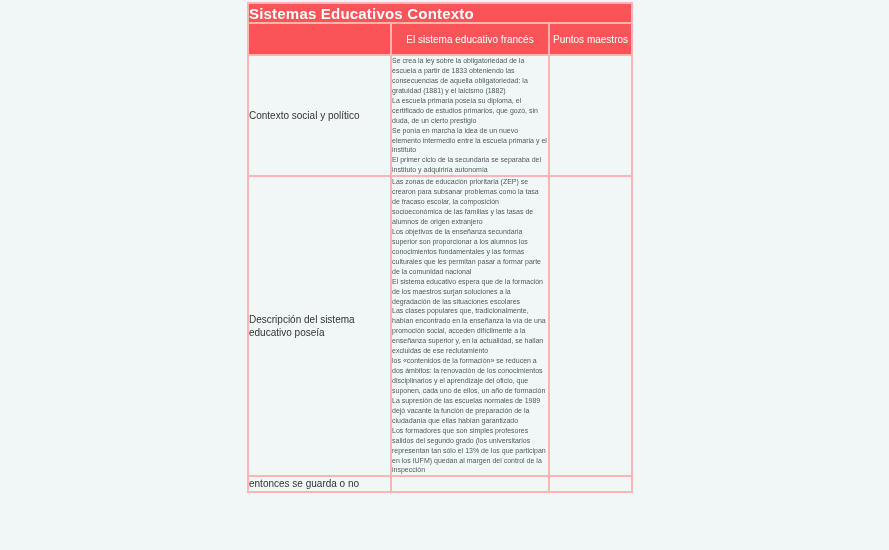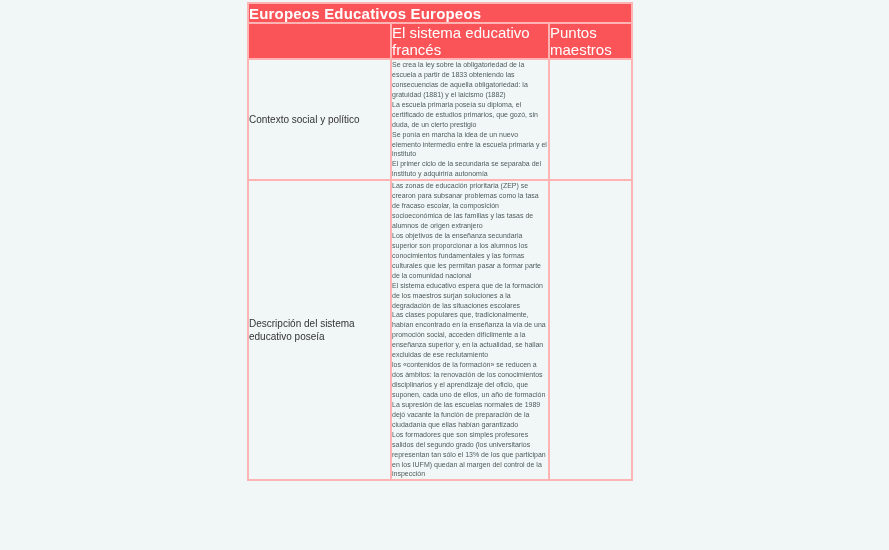--- a/index.html
+++ b/index.html
@@ -50,23 +50,23 @@
     text-align: left;
     padding: 11px 0 11px 14px;
     letter-spacing: 0.2px;
     height: 18px;
   }
 
   
   .col-head {
     background: #fb5458;
     color: #ffffff;
-    font-size: 15px;
+    font-size: 10px;
     font-weight: normal;
-    text-align: left;
+    text-align: center;
     height: 30px;
     padding: 0 4px;
   }
   .col-head.blank {
     background: #fb5458;
   }
 
   
   .row-label {
     font-size: 10px;
@@ -106,21 +106,21 @@
 <div class="page">
   <div class="table-wrap">
     <table class="edu-table">
       <colgroup>
         <col class="c1">
         <col class="c2">
         <col class="c3">
       </colgroup>
       <tbody>
         <tr>
-          <td class="title-cell" colspan="3">Europeos Educativos Europeos</td>
+          <td class="title-cell" colspan="3">Sistemas Educativos Contexto</td>
         </tr>
         <tr>
           <th class="col-head blank"></th>
           <th class="col-head">El sistema educativo francés</th>
           <th class="col-head">Puntos maestros</th>
         </tr>
 
         <tr>
           <td class="row-label">Contexto social y político</td>
           <td class="content-cell">
@@ -139,16 +139,21 @@
               <p>Los objetivos de la enseñanza secundaria superior son proporcionar a los alumnos los conocimientos fundamentales y las formas culturales que les permitan pasar a formar parte de la comunidad nacional</p>
               <p>El sistema educativo espera que de la formación de los maestros surjan soluciones a la degradación de las situaciones escolares</p>
               <p>Las clases populares que, tradicionalmente, habían encontrado en la enseñanza la vía de una promoción social, acceden difícilmente a la enseñanza superior y, en la actualidad, se hallan excluidas de ese reclutamiento</p>
               <p>los «contenidos de la formación» se reducen a dos ámbitos: la renovación de los conocimientos disciplinarios y el aprendizaje del oficio, que suponen, cada uno de ellos, un año de formación</p>
               <p>La supresión de las escuelas normales de 1989 dejó vacante la función de preparación de la ciudadanía que ellas habían garantizado</p>
               <p>Los formadores que son simples profesores salidos del segundo grado (los universitarios representan tan sólo el 13% de los que participan en los IUFM) quedan al margen del control de la inspección</p>
             </td>
           <td class="content-cell empty-cell"></td>
         </tr>
 
+        <tr>
+          <td class="row-label">entonces se guarda o no</td>
+          <td class="content-cell empty-cell"></td>
+          <td class="content-cell empty-cell"></td>
+        </tr>
       </tbody>
     </table>
   </div>
 </div>
 
 </body></html>

